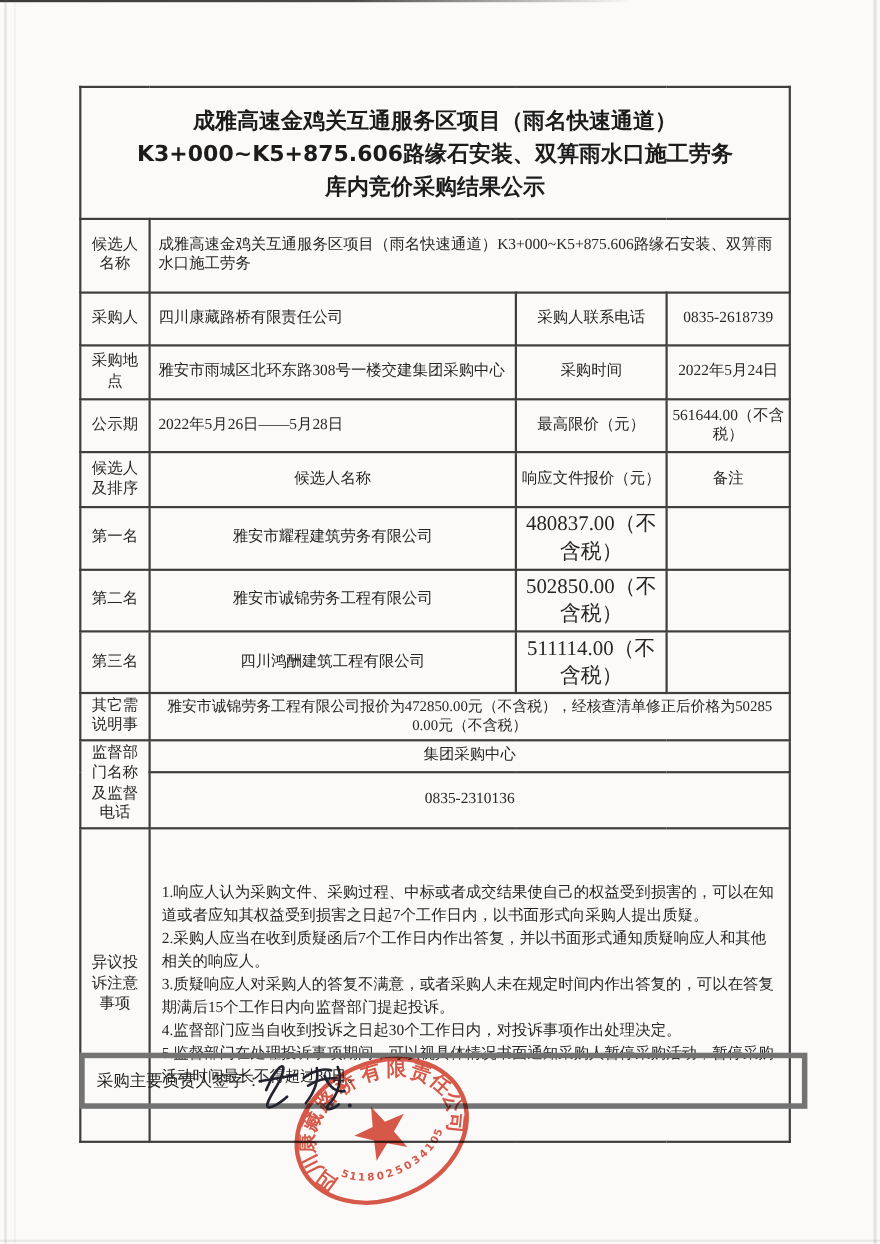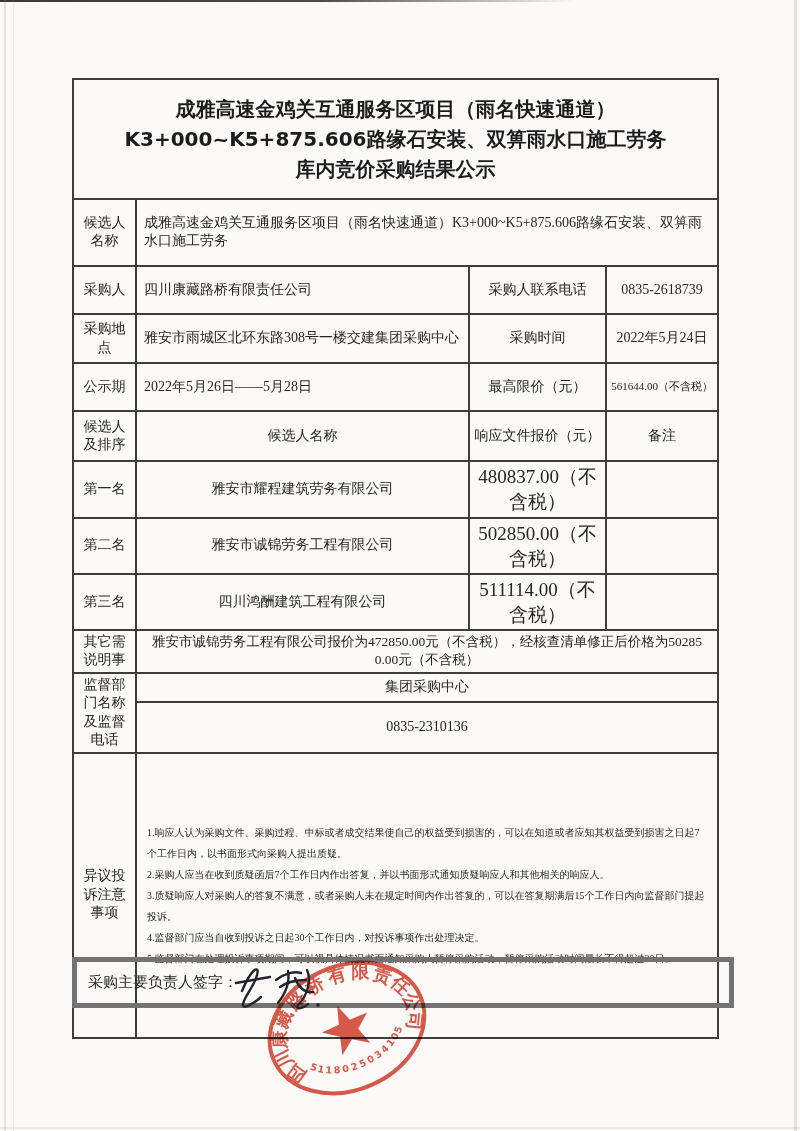--- a/index.html
+++ b/index.html
@@ -29,26 +29,26 @@
     word-break:break-all;
   }
   td.title-cell{height:114px;border-bottom:2px solid #3f3e3e;}
   .title-line{
     font-family:"DejaVu Sans","Liberation Sans",sans-serif;
     font-weight:bold;font-size:20px;line-height:30px;text-align:center;color:#1c1c1c;
   }
   td.lbl{padding:2px 3px;}
   td.val-left{text-align:left;padding:14px 7px;}
   .h-row td{height:44px;}
-  td.small-val{font-size:11px;line-height:1.25;}
+  td.small-val{font-size:14px;line-height:1.25;}
   td.cand-name{font-size:14px;}
   td.cand-quote{font-size:19px;}
   td.notes-val{font-size:13.5px;line-height:1.35;padding:2px 10px;}
   td.objection-val{text-align:left;vertical-align:middle;padding:6px 10px;}
-  .obj-item{font-size:10px;line-height:21px;text-align:left;}
+  .obj-item{font-size:14px;line-height:21px;text-align:left;}
 
   .sign-box{
     position:absolute;left:72px;top:957px;width:641px;height:41px;
     border:5px solid #737373;display:flex;align-items:center;
     padding-left:11px;font-size:15px;background:transparent;
   }
   .signature-svg{position:absolute;left:232px;top:955px;z-index:6;}
   .signature-svg path{stroke:#23232e;stroke-width:2.4;fill:none;stroke-linecap:round;stroke-linejoin:round;}
   .stamp-svg{position:absolute;left:247px;top:928px;z-index:5;opacity:.87;mix-blend-mode:multiply;}
   .stamp-char{font-family:"DejaVu Sans","Liberation Sans",sans-serif;font-weight:bold;font-size:18px;text-anchor:middle;}

